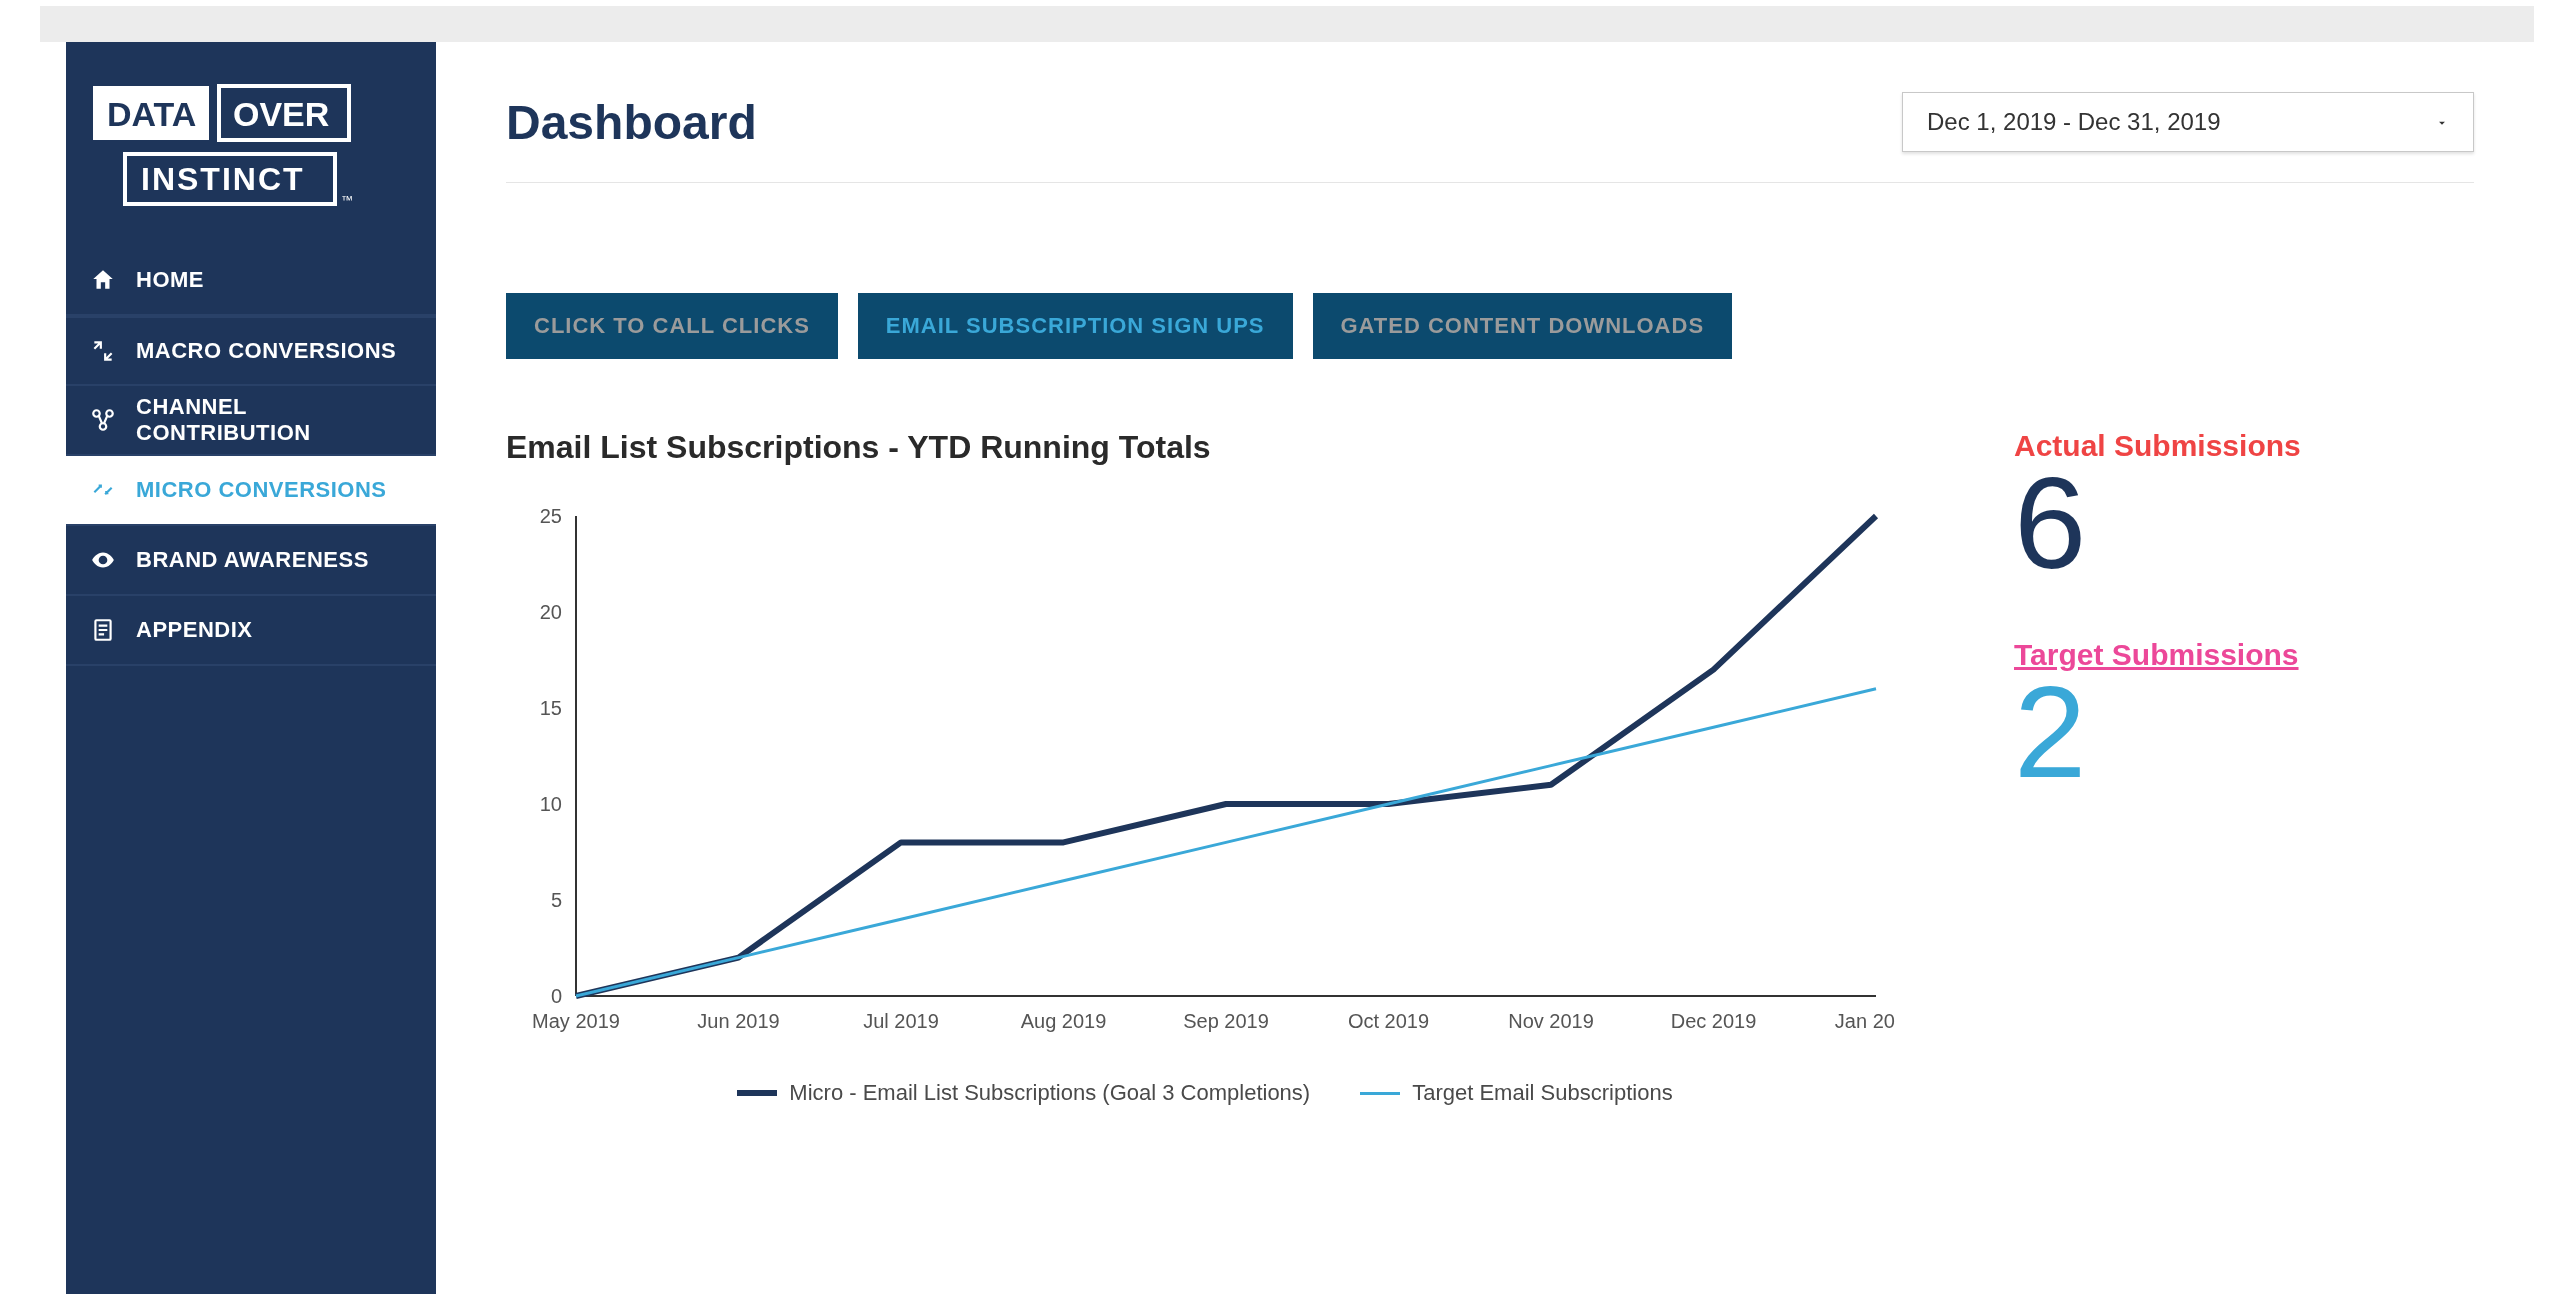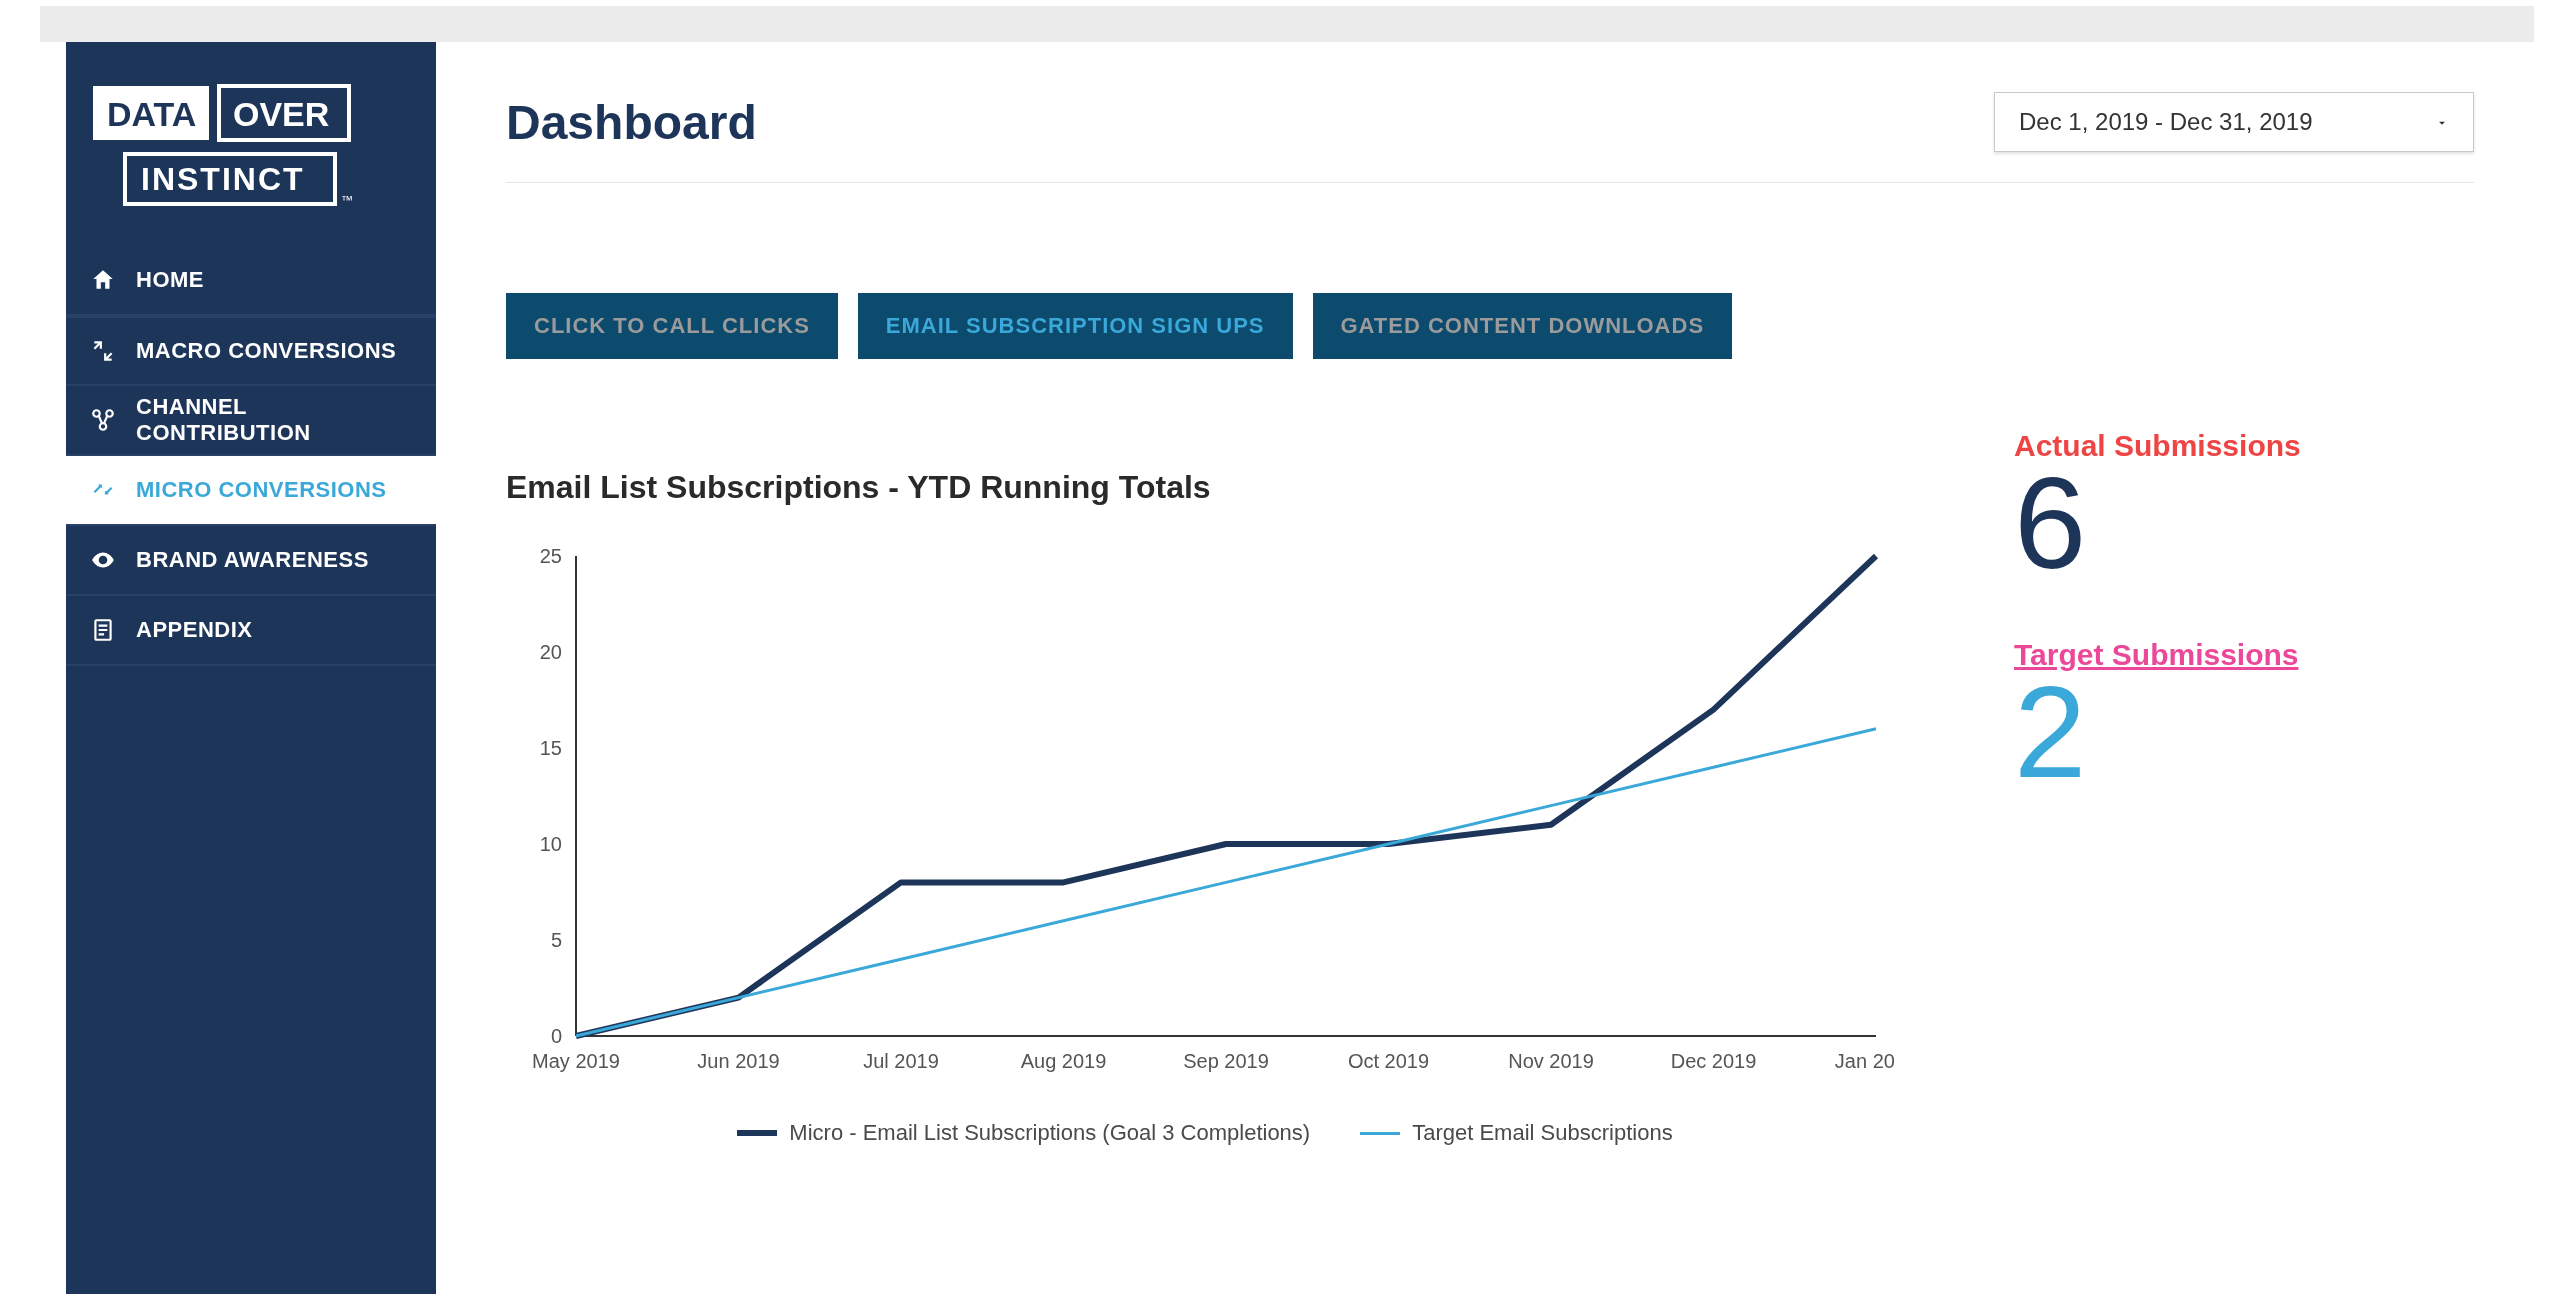--- a/index.html
+++ b/index.html
@@ -74,21 +74,21 @@
     justify-content:space-between;
     border-bottom:1px solid #e5e5e5;
     padding-bottom:30px;
   }
   .page-title {
     font-size:48px;
     font-weight:700;
     color:#1e355a;
   }
   .daterange {
-    width:480px;
+    width:572px;
     height:60px;
     border:1px solid #c8c8c8;
     box-shadow:0 2px 3px rgba(0,0,0,.12);
     display:flex;
     align-items:center;
     justify-content:space-between;
     padding:0 24px;
     font-size:24px;
     color:#333;
     cursor:pointer;
@@ -114,21 +114,20 @@
     display:flex;
     margin-top:70px;
     gap:110px;
   }
   .chart-col { flex:1; }
   .chart-title {
     font-size:32px;
     font-weight:700;
     color:#2a2a2a;
     margin-bottom:30px;
-    margin-top:40px;
   }
   .chart-box { width:100%; }
   .legend {
     display:flex;
     gap:50px;
     margin-top:20px;
     justify-content:center;
     font-size:22px;
     color:#4a4a4a;
   }

